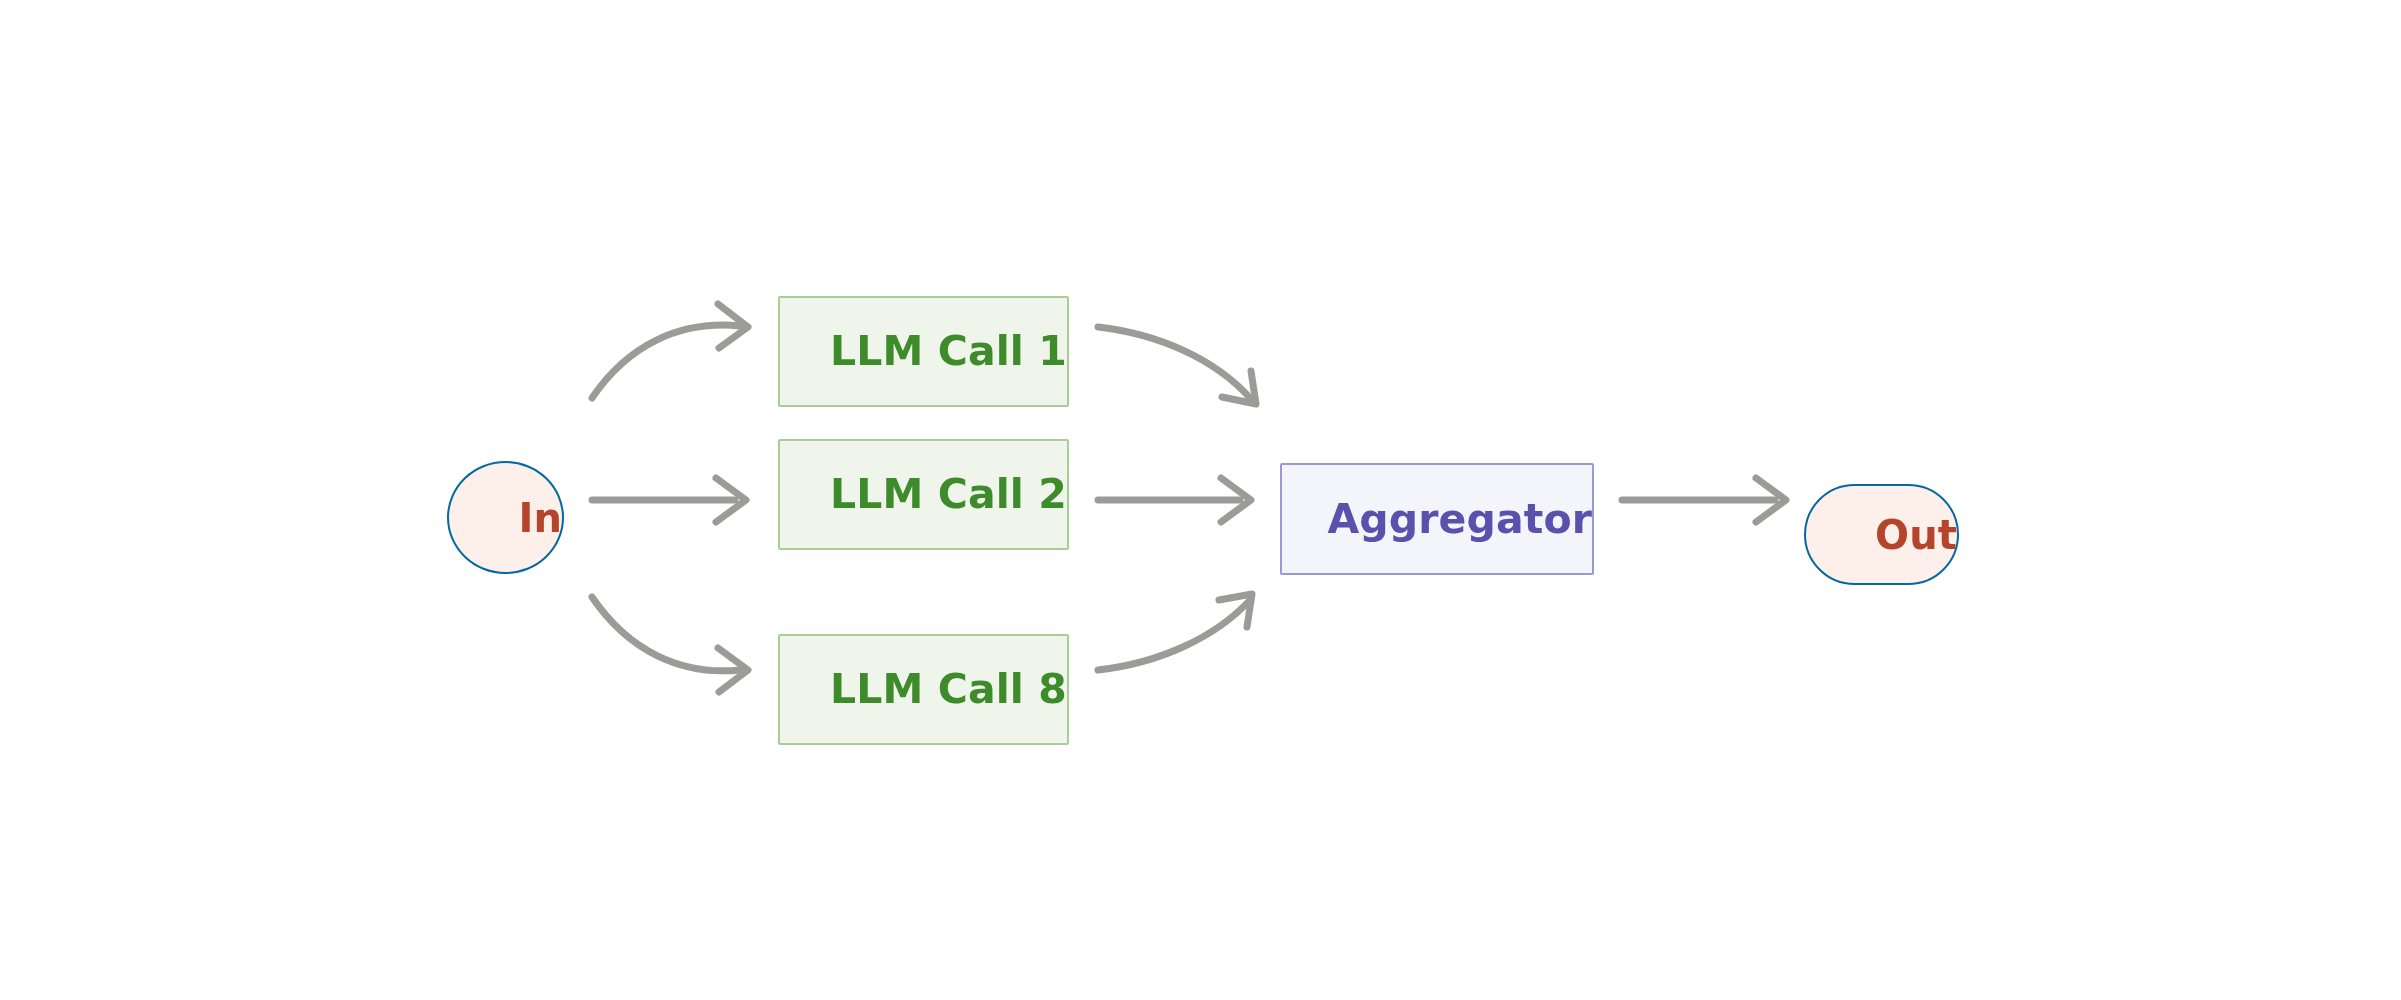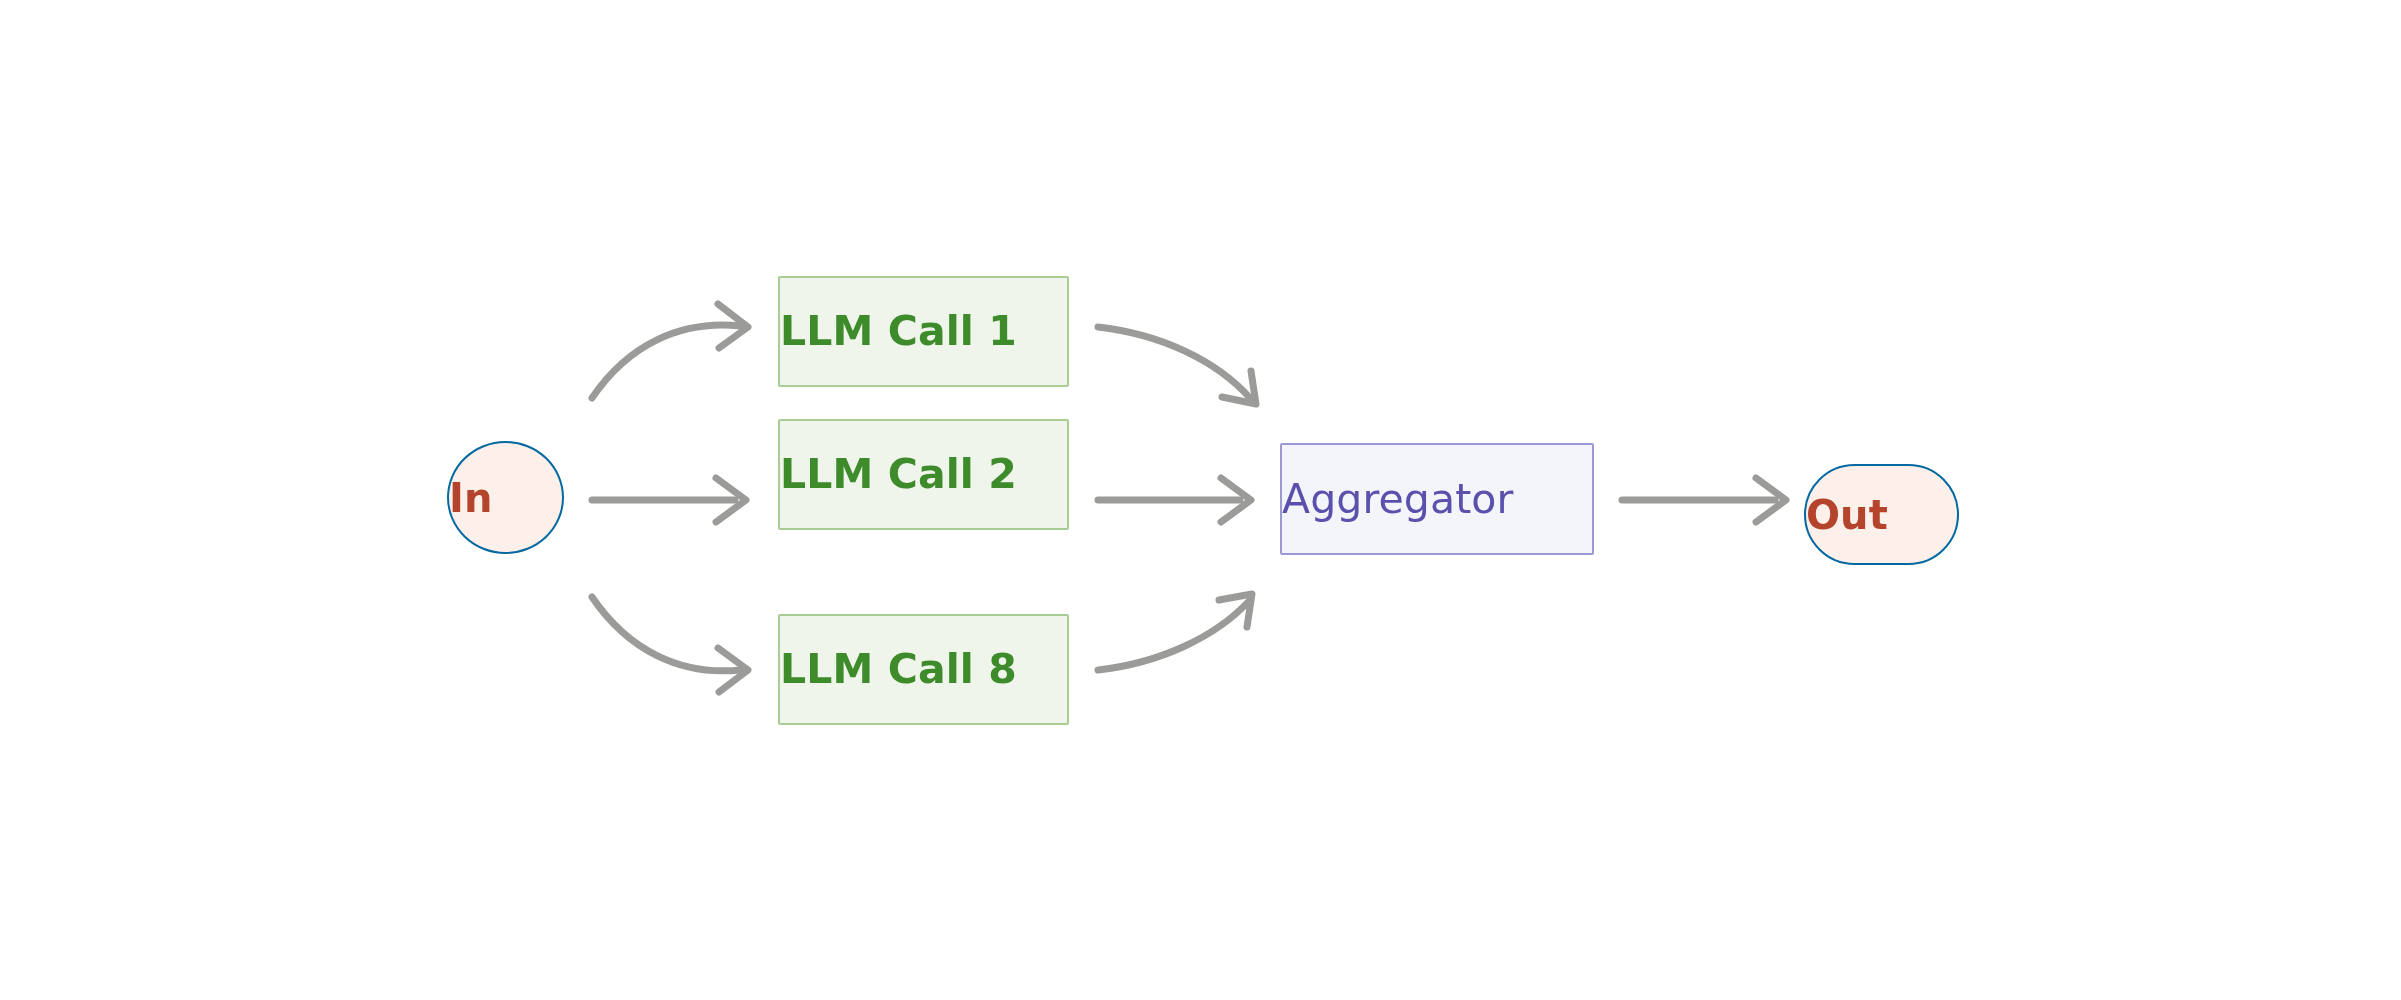--- a/index.html
+++ b/index.html
@@ -24,24 +24,25 @@
     left: 0;
     top: 0;
     width: 2401px;
     height: 1000px;
     pointer-events: none;
   }
   .node {
     position: absolute;
     display: flex;
     align-items: center;
-    justify-content: flex-start;
+    justify-content: flex-end;
     box-sizing: border-box;
     text-align: center;
     white-space: nowrap;
+    margin-top: 20px;
   }
   .node-label {
     display: block;
     line-height: 1;
     letter-spacing: 0.1px;
   }
 
   
   .term {
     background: #FDF0EA;
@@ -84,21 +85,21 @@
 
   
   #node-aggregator {
     left: 1280px;
     top: 443px;
     width: 314px;
     height: 112px;
     background: #F4F4FB;
     border: 2px solid #9B99D5;
     color: #5A51AD;
-    font-weight: normal;
+    font-weight: bold;
     border-radius: 2px;
   }
   #node-aggregator .node-label { font-size: 41px; }
 
   .edge-path {
     fill: none;
     stroke: #9B9B99;
     stroke-width: 7;
     stroke-linecap: round;
     stroke-linejoin: round;

